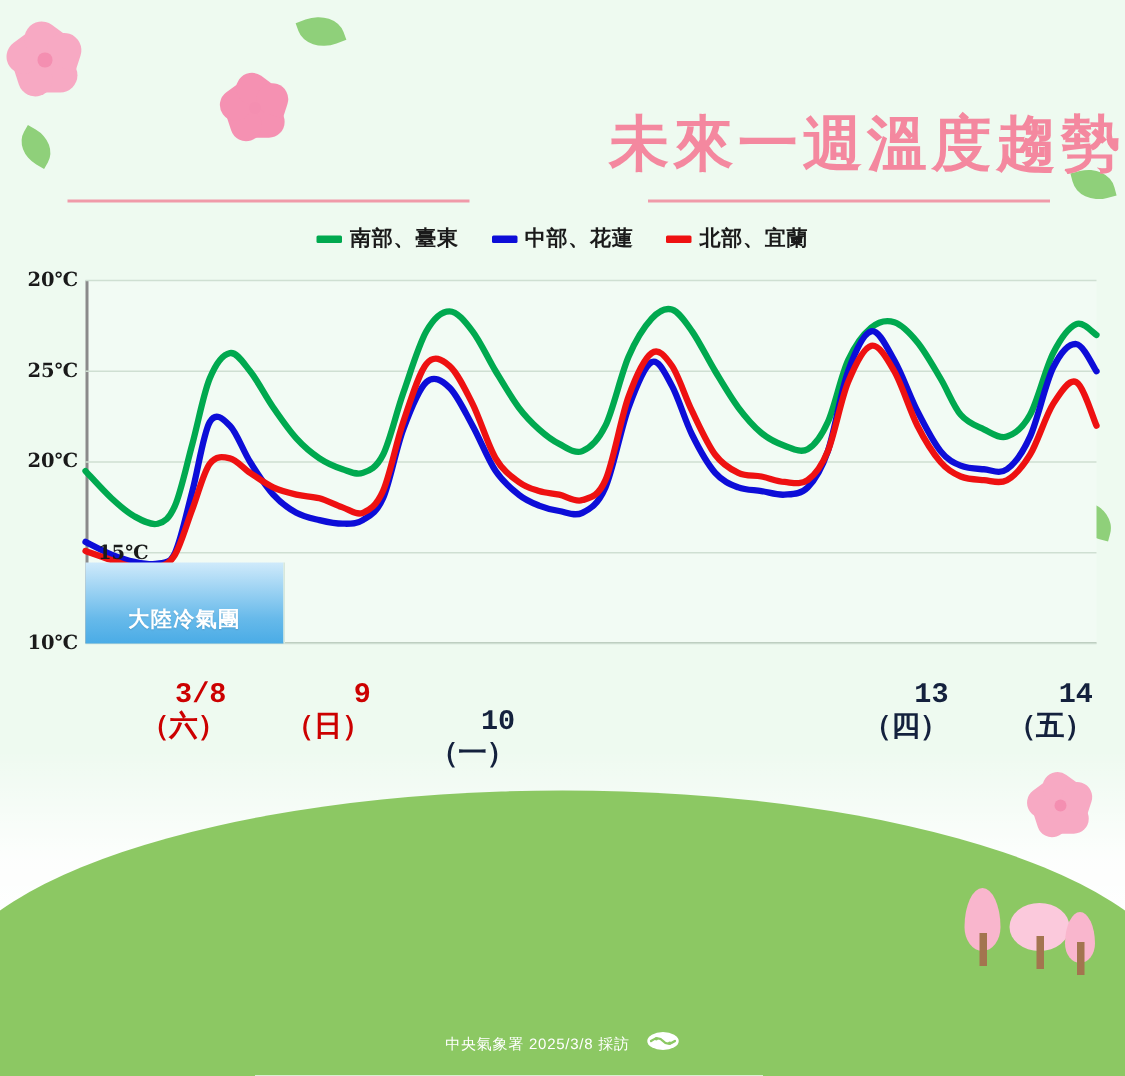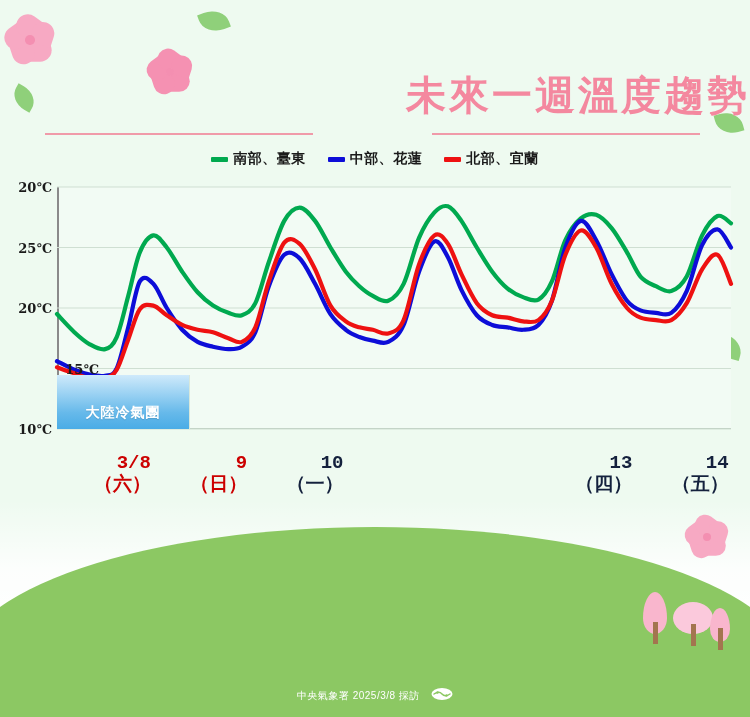--- a/index.html
+++ b/index.html
@@ -273,21 +273,21 @@
 
   <div class="xlabels" id="xlabels">
       <div class="xlabel" style="left: 53.92px; color: rgb(204, 0, 0);">
         <span class="d">3/8</span>
         <span class="w">（六）</span>
       </div>
       <div class="xlabel" style="left: 150.206px; color: rgb(204, 0, 0);">
         <span class="d">9</span>
         <span class="w">（日）</span>
       </div>
-      <div class="xlabel" style="left: 246.491px; color: rgb(20, 33, 61);">
+      <div class="xlabel" style="left: 246.491px; color: rgb(20, 33, 61); margin-top: 18px;">
         <span class="d">10</span>
         <span class="w">（一）</span>
       </div>
       <div class="xlabel" style="left: 535.349px; color: rgb(20, 33, 61);">
         <span class="d">13</span>
         <span class="w">（四）</span>
       </div>
       <div class="xlabel" style="left: 631.634px; color: rgb(20, 33, 61);">
         <span class="d">14</span>
         <span class="w">（五）</span>

